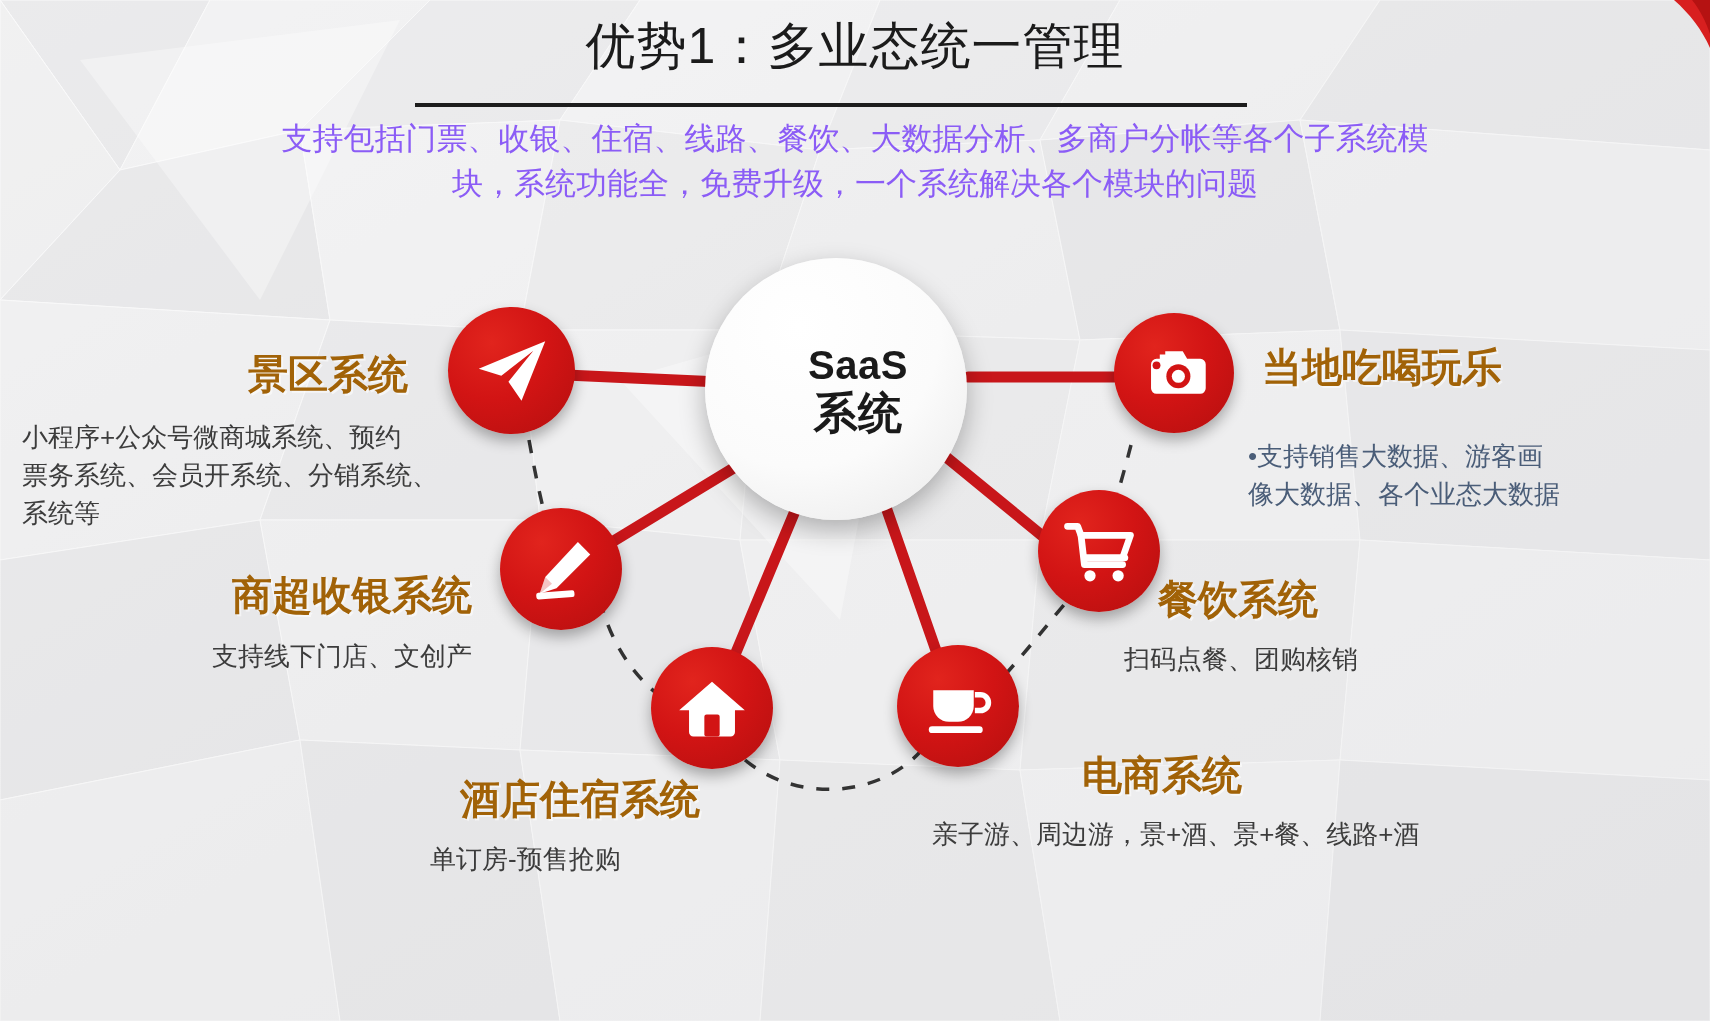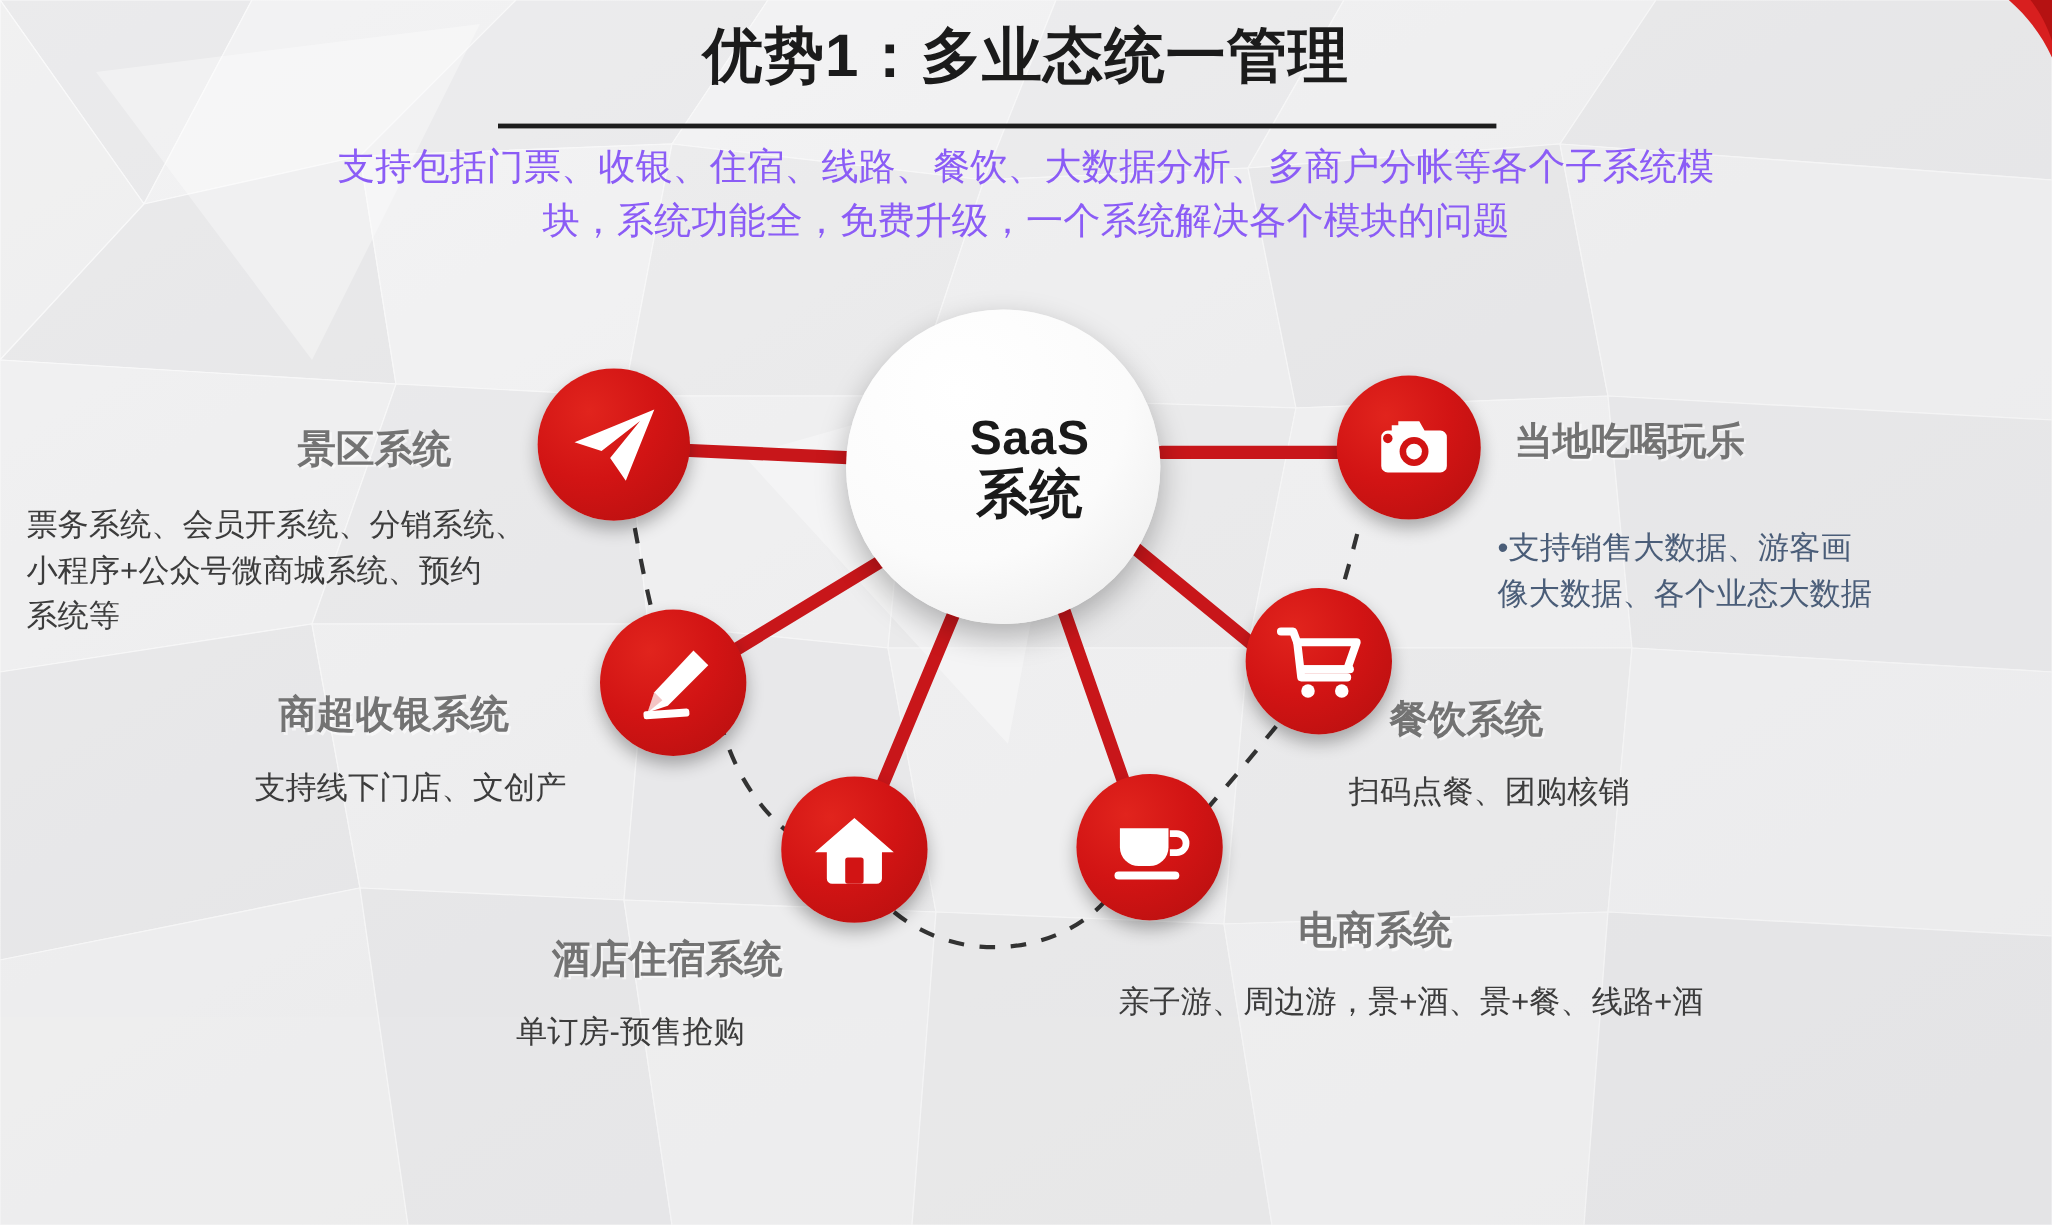--- a/index.html
+++ b/index.html
@@ -7,21 +7,21 @@
     width:1710px;height:1021px;overflow:hidden;position:relative;
     font-family:"Liberation Sans","DejaVu Sans",sans-serif;
     background:#ececed;
   }
   
   #bg{position:absolute;inset:0;z-index:0;}
   
   .title{
     position:absolute;left:0;top:14px;width:1710px;text-align:center;
     font-size:50px;line-height:64px;color:#1b1b1b;letter-spacing:1px;
-    font-weight:700;z-index:5;
+    font-weight:400;z-index:5;
   }
   .rule{
     position:absolute;left:415px;top:103px;width:832px;height:4px;
     background:#1d1d1d;z-index:5;
   }
   .subtitle{
     position:absolute;left:150px;top:116px;width:1410px;text-align:center;
     font-size:31px;line-height:45px;color:#8b5cf6;z-index:5;font-weight:400;
   }
   
@@ -40,21 +40,21 @@
     z-index:7;display:flex;flex-direction:column;
     align-items:center;justify-content:center;
   }
   .hub span{
     display:block;font-weight:bold;color:#1a1a1a;text-align:center;
     font-size:40px;line-height:48px;letter-spacing:.5px;margin-left:44px;
   }
   .hub span.l2{font-size:44px;}
   
   .lbl{
-    position:absolute;font-weight:bold;color:#737373;font-size:32px;
+    position:absolute;font-weight:bold;color:#a16207;font-size:40px;
     line-height:38px;z-index:8;white-space:nowrap;
     text-shadow:2px 2px 0 rgba(255,255,255,.55);
   }
   .desc{
     position:absolute;color:#3c3c3c;font-size:26px;line-height:38px;z-index:8;
   }
   .desc.blue{color:#4a5d78;}
   .desc.c{}
   .desc.r{text-align:left;margin-left:18px;}
   
@@ -190,22 +190,22 @@
 <div class="node" style="left:897px;top:645px;width:122px;height:122px;">
   <svg width="72" height="72" viewBox="0 0 64 64">
     <path d="M10 18 h36 v14 a14 14 0 0 1 -14 14 h-8 a14 14 0 0 1 -14 -14 z" fill="#ffffff"></path>
     <path d="M47 22 h5 a7 7 0 0 1 0 14 h-5" fill="none" stroke="#ffffff" stroke-width="5"></path>
     <rect x="6" y="50" width="48" height="6" rx="3" fill="#ffffff"></rect>
   </svg>
 </div>
 
 <div class="lbl" style="left:248px;top:355px;">景区系统</div>
 <div class="desc" style="left:22px;top:418px;width:470px;">
+  <div>小程序+公众号微商城系统、预约</div>
   <div>票务系统、会员开系统、分销系统、</div>
-  <div>小程序+公众号微商城系统、预约</div>
   <div>系统等</div>
 </div>
 
 <div class="lbl" style="left:1262px;top:348px;">当地吃喝玩乐</div>
 <div class="desc blue r" style="left:1230px;top:437px;width:470px;">
   <div>•支持销售大数据、游客画</div>
   <div>像大数据、各个业态大数据</div>
 </div>
 
 <div class="lbl" style="left:232px;top:576px;">商超收银系统</div>

